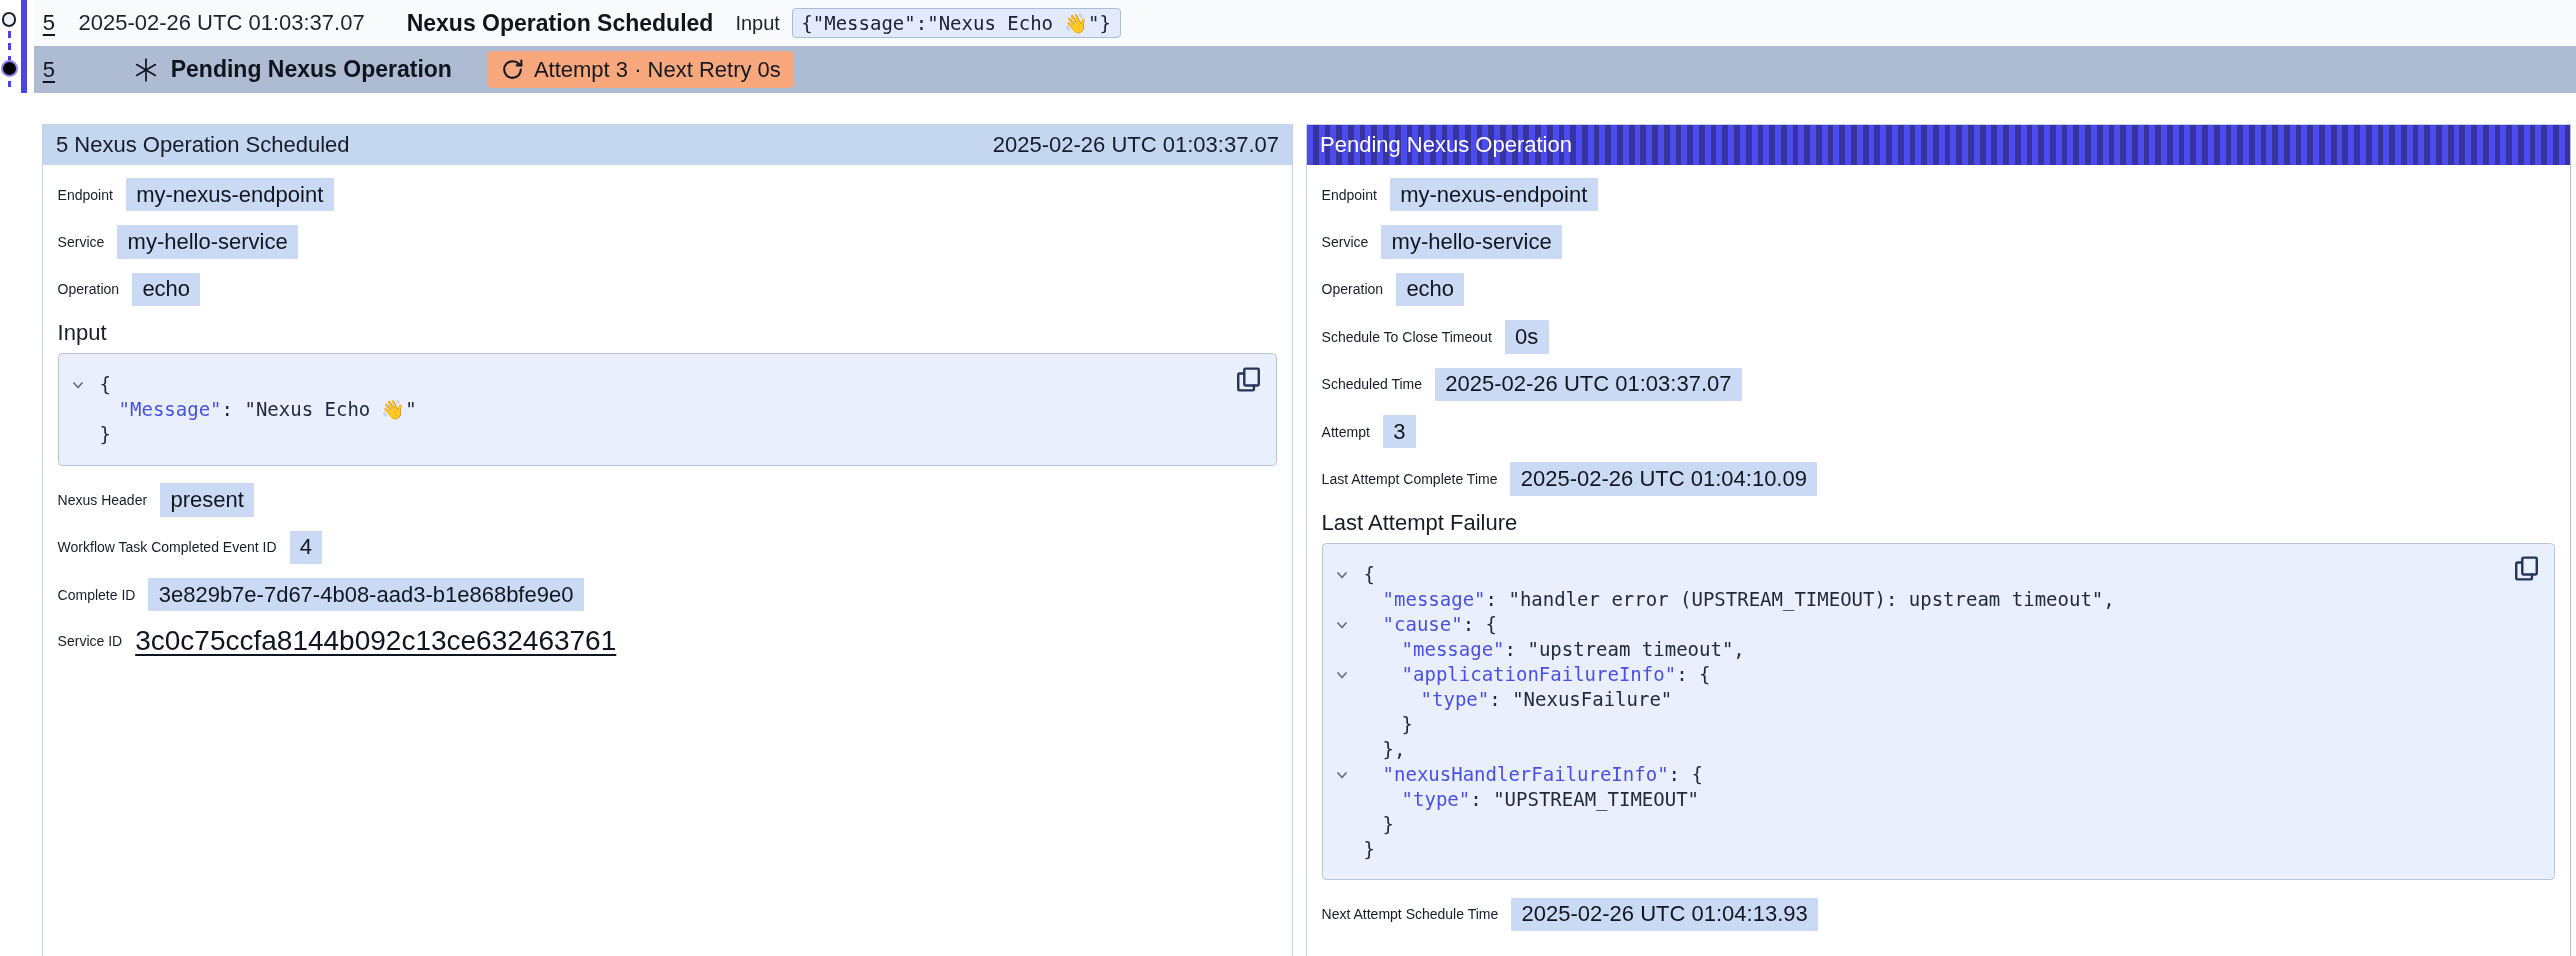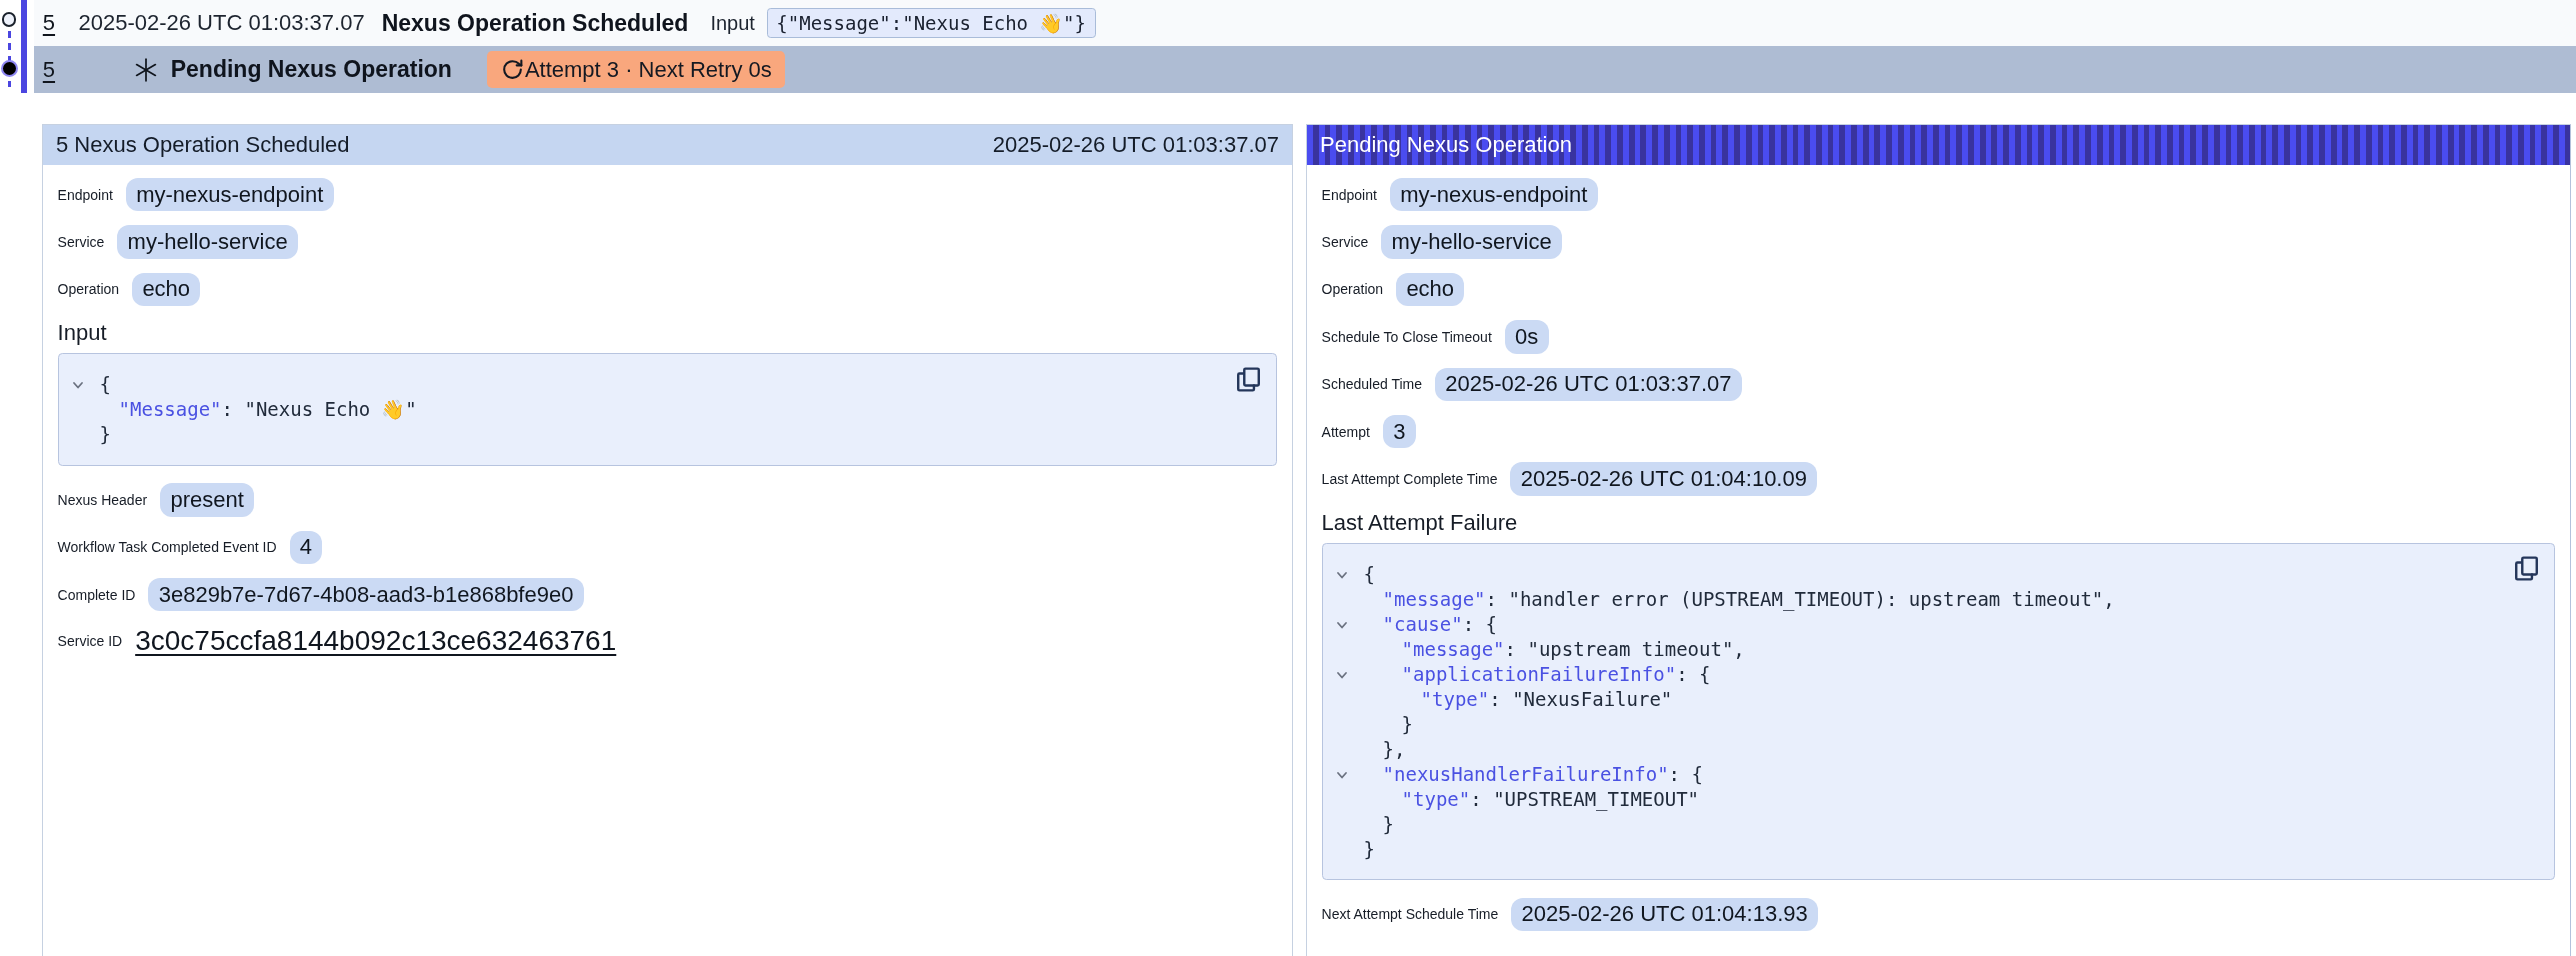--- a/index.html
+++ b/index.html
@@ -17,41 +17,41 @@
     background:#eef2fb;border:2.2px solid #1b222c;box-sizing:border-box;z-index:2;}
   .tl-circle-filled{position:absolute;left:0.7px;top:60px;width:13px;height:13px;border-radius:50%;
     background:#000;border:2.9px solid #8f88f2;box-sizing:content-box;z-index:2;}
   
   .row{position:absolute;left:34px;right:0;display:flex;align-items:center;}
   .row-event{top:0;height:46px;background:#f8fafc;}
   .row-pending{top:46px;height:47px;background:#aebcd3;}
   .row-id{font-size:22px;color:#10151d;text-decoration:underline;text-underline-offset:3.7px;
     margin-left:8.8px;font-weight:500;cursor:pointer;}
   .row-time{font-size:22px;color:#1d242f;margin-left:23.4px;}
-  .row-title{font-size:23px;font-weight:700;color:#0f141d;margin-left:17px;}
+  .row-title{font-size:23px;font-weight:700;color:#0f141d;margin-left:42px;}
   .input-label{font-size:20px;color:#1d242f;margin-left:22px;}
   .input-chip{margin-left:11.7px;font-family:"DejaVu Sans Mono","Liberation Mono",monospace;
     font-size:19px;color:#1a2130;background:#e3eafc;border:1.5px solid #a9bcd9;border-radius:3.7px;
     padding:2.9px 8.8px;}
   .row-pending .row-title{margin-left:11.7px;}
   .pending-icon{margin-left:78px;display:inline-flex;}
-  .retry-badge{margin-left:35px;display:inline-flex;align-items:center;gap:0;
+  .retry-badge{margin-left:35px;display:inline-flex;align-items:center;gap:9px;
     background:#f9a77d;border-radius:5.1px;padding:5.1px 13px;font-size:22px;font-weight:500;color:#141922;}
   
   .panel{position:absolute;top:124px;bottom:0;background:#fff;border:1.5px solid #c6d1e1;border-bottom:none;box-sizing:border-box;}
   .panel-left{left:42px;width:1251px;}
   .panel-right{left:1306px;width:1265px;border-right-color:#b3c2dc;}
   .panel > header{height:40px;display:flex;align-items:center;justify-content:space-between;
     padding:0 13px;font-size:22px;color:#141c28;background:#c5d6f1;}
   .panel-right > header{background:repeating-linear-gradient(90deg,#4a4cf0 0 5.9px,#39339f 5.9px 11.7px);
     color:#ffffff;font-weight:500;justify-content:flex-start;}
   .panel-body{padding:13px 14.6px 0 14.6px;}
   .field-row{display:flex;align-items:center;min-height:32px;margin-bottom:14px;gap:13px;}
   .f-label{font-size:14px;color:#171d27;white-space:nowrap;}
-  .badge{font-size:22px;color:#10161f;background:#cbdaf4;border-radius:12px;padding:3.7px 10.3px;white-space:nowrap;}
+  .badge{font-size:22px;color:#10161f;background:#cbdaf4;border-radius:1px;padding:3.7px 10.3px;white-space:nowrap;}
   .f-link{font-size:28px;color:#10161f;text-decoration:underline;text-underline-offset:3.7px;cursor:pointer;}
   .section-label{font-size:22px;color:#171d27;margin:1.5px 0 7.3px 0;}
   
   .codeblock{position:relative;background:#e9effc;border:1.5px solid #b7c4df;border-radius:4.4px;
     padding:17.6px 51px 17.6px 0;margin:1.5px 0 17.6px 0;
     font-family:"DejaVu Sans Mono","Liberation Mono",monospace;font-size:19px;line-height:25px;color:#212b3b;}
   .code-line{position:relative;white-space:pre;}
   .chev{position:absolute;left:11.7px;top:5.1px;display:inline-flex;cursor:pointer;}
   .j-key{color:#4a51e2;}
   .j-plain{color:#212b3b;}

